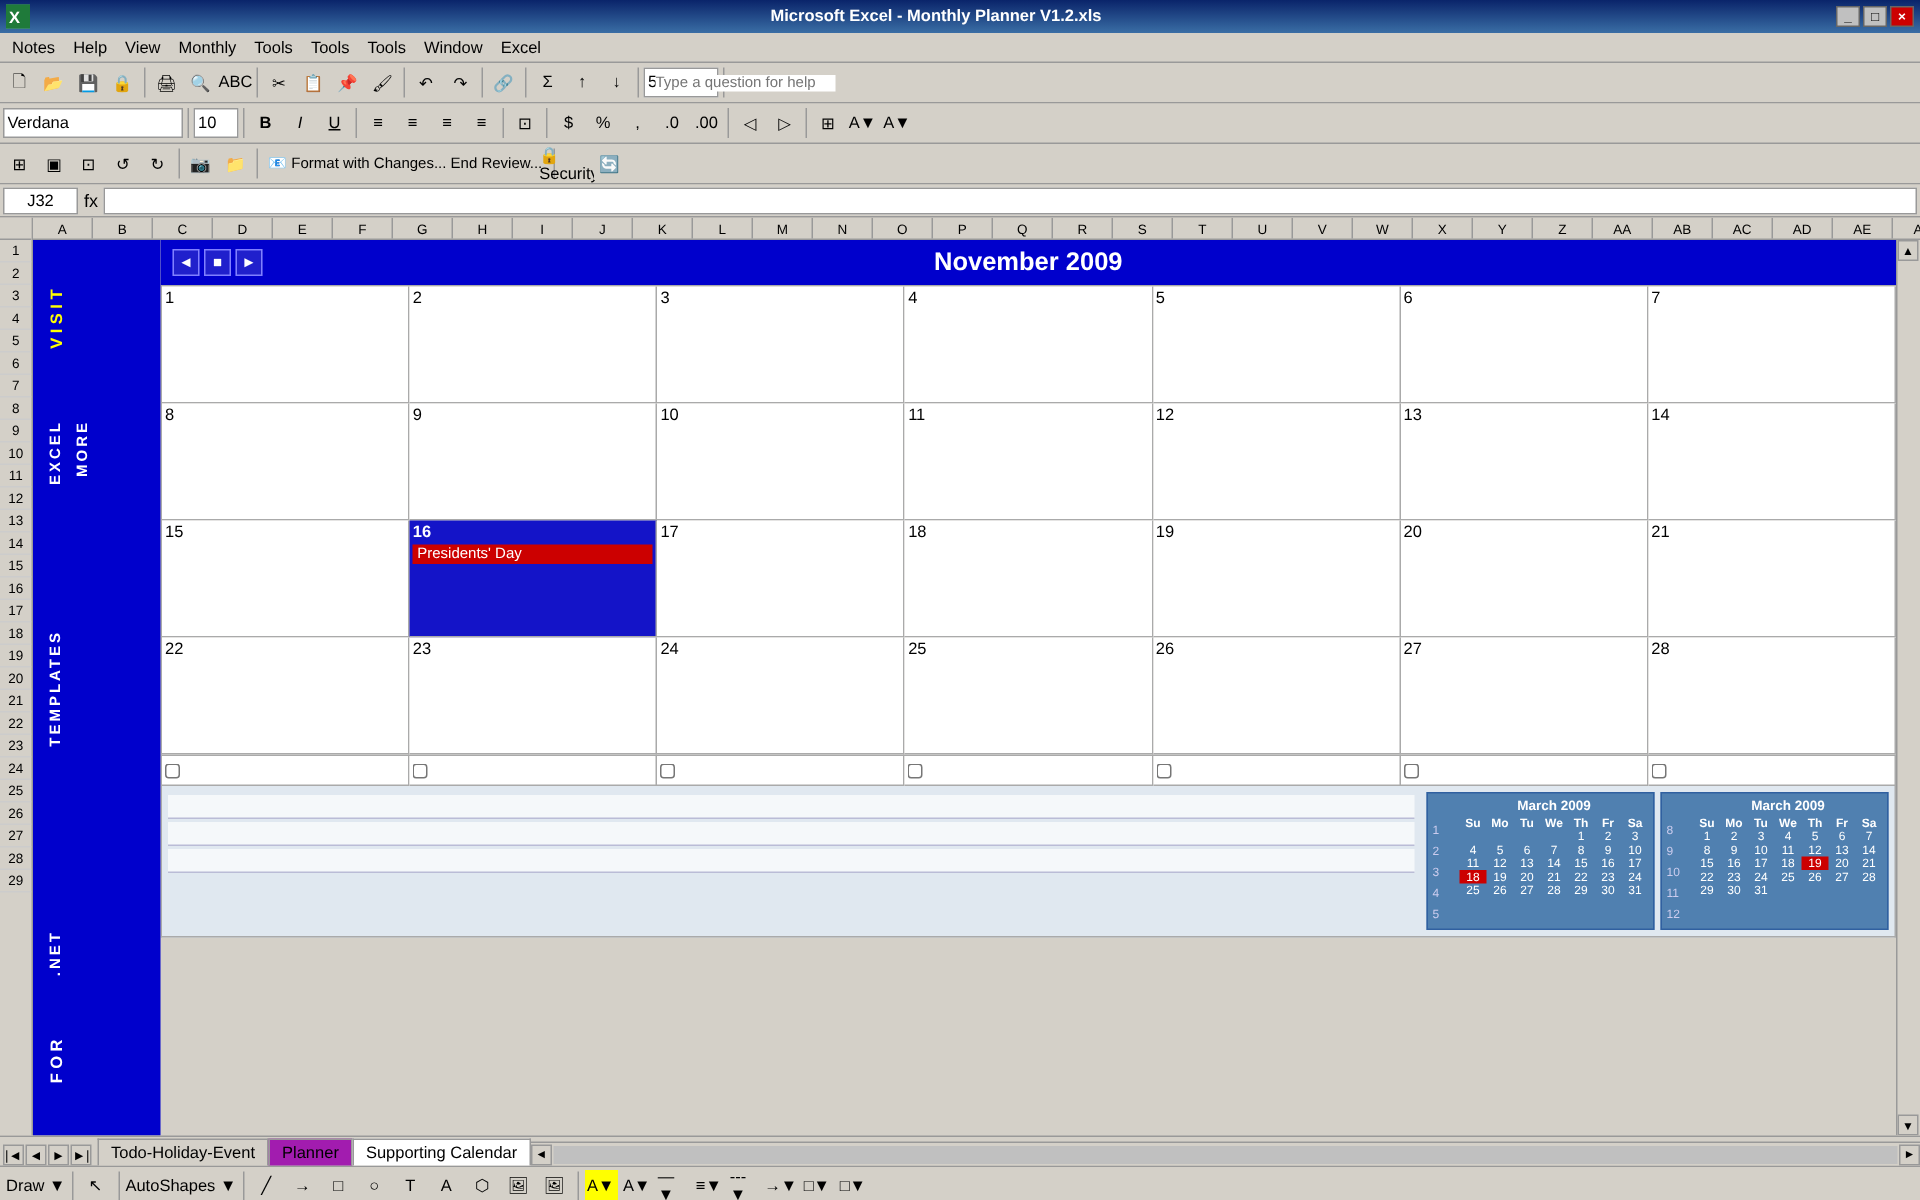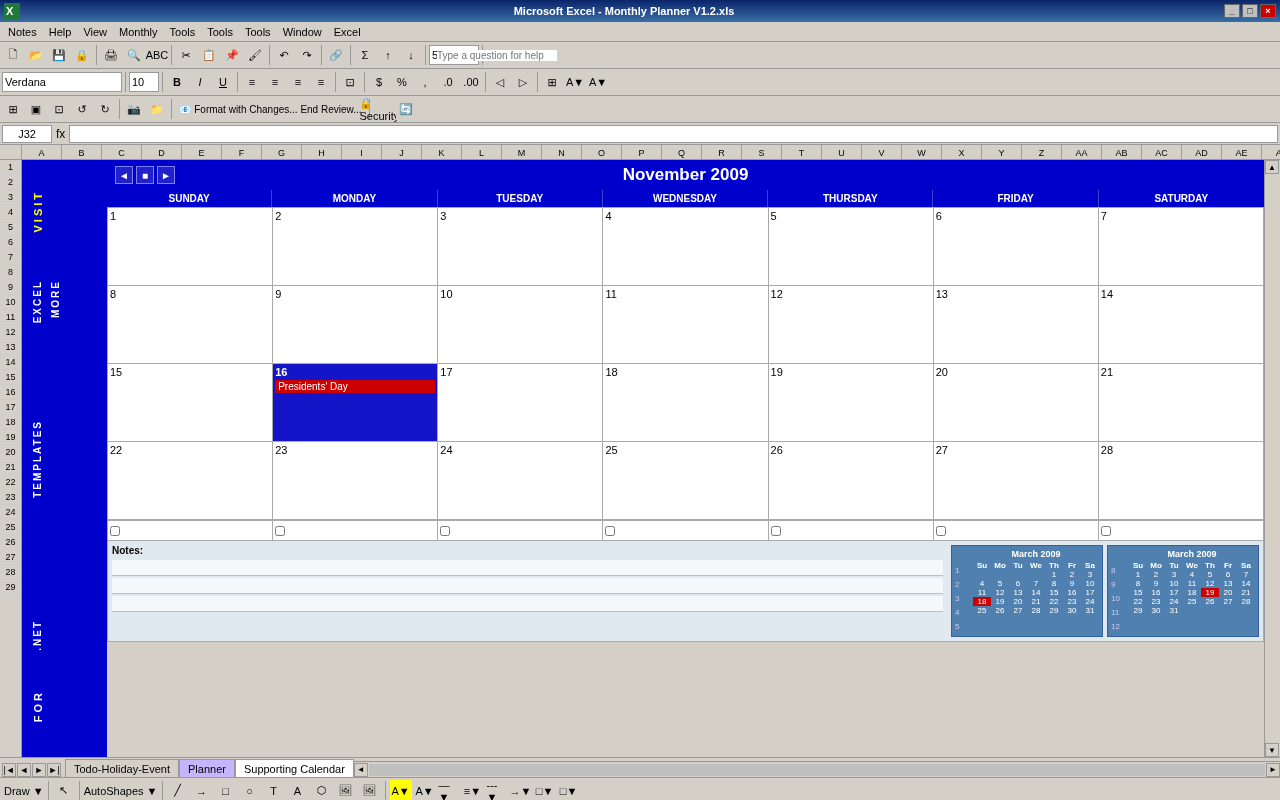--- a/index.html
+++ b/index.html
@@ -258,29 +258,20 @@
 
         <div style="background:#0000cc;color:white;height:30px;display:flex;align-items:center;justify-content:center;position:relative;">
           <div style="position:absolute;left:8px;display:flex;gap:3px;">
             <div style="width:18px;height:18px;background:#2020cc;border:1px solid #8080ff;color:white;display:flex;align-items:center;justify-content:center;font-size:10px;cursor:pointer;">◄</div>
             <div style="width:18px;height:18px;background:#2020cc;border:1px solid #8080ff;color:white;display:flex;align-items:center;justify-content:center;font-size:10px;cursor:pointer;">■</div>
             <div style="width:18px;height:18px;background:#2020cc;border:1px solid #8080ff;color:white;display:flex;align-items:center;justify-content:center;font-size:10px;cursor:pointer;">►</div>
           </div>
           <span style="font-size:17px;font-weight:bold;">November 2009</span>
         </div>
 
-        <div style="display:grid;grid-template-columns:repeat(7,1fr);background:#0000cc;color:white;">
-          <div style="text-align:center;padding:3px 0;font-size:10px;font-weight:bold;border-right:1px solid #4040d0;">SUNDAY</div>
-          <div style="text-align:center;padding:3px 0;font-size:10px;font-weight:bold;border-right:1px solid #4040d0;">MONDAY</div>
-          <div style="text-align:center;padding:3px 0;font-size:10px;font-weight:bold;border-right:1px solid #4040d0;">TUESDAY</div>
-          <div style="text-align:center;padding:3px 0;font-size:10px;font-weight:bold;border-right:1px solid #4040d0;">WEDNESDAY</div>
-          <div style="text-align:center;padding:3px 0;font-size:10px;font-weight:bold;border-right:1px solid #4040d0;">THURSDAY</div>
-          <div style="text-align:center;padding:3px 0;font-size:10px;font-weight:bold;border-right:1px solid #4040d0;">FRIDAY</div>
-          <div style="text-align:center;padding:3px 0;font-size:10px;font-weight:bold;">SATURDAY</div>
-        </div>
 
         <div style="display:grid;grid-template-columns:repeat(7,1fr);border-left:1px solid #aaa;border-top:1px solid #aaa;" id="cal-grid">
 
           <div style="border-right:1px solid #aaa;border-bottom:1px solid #aaa;min-height:78px;padding:2px;background:white;"><span style="font-size:11px;">1</span></div>
           <div style="border-right:1px solid #aaa;border-bottom:1px solid #aaa;min-height:78px;padding:2px;background:white;"><span style="font-size:11px;">2</span></div>
           <div style="border-right:1px solid #aaa;border-bottom:1px solid #aaa;min-height:78px;padding:2px;background:white;"><span style="font-size:11px;">3</span></div>
           <div style="border-right:1px solid #aaa;border-bottom:1px solid #aaa;min-height:78px;padding:2px;background:white;"><span style="font-size:11px;">4</span></div>
           <div style="border-right:1px solid #aaa;border-bottom:1px solid #aaa;min-height:78px;padding:2px;background:white;"><span style="font-size:11px;">5</span></div>
           <div style="border-right:1px solid #aaa;border-bottom:1px solid #aaa;min-height:78px;padding:2px;background:white;"><span style="font-size:11px;">6</span></div>
           <div style="border-right:1px solid #aaa;border-bottom:1px solid #aaa;min-height:78px;padding:2px;background:white;"><span style="font-size:11px;">7</span></div>
@@ -333,21 +324,20 @@
               <input type="checkbox" style="width: 10px; height: 10px;">
             </div>
           <div style="border-right:1px solid #aaa;border-bottom:1px solid #aaa;height:20px;padding:2px;background:white;display:flex;align-items:center;">
               <input type="checkbox" style="width: 10px; height: 10px;">
             </div>
         </div>
 
         <div style="display:flex;border-left:1px solid #aaa;border-right:1px solid #aaa;border-bottom:1px solid #aaa;background:#e0e8f0;">
 
           <div style="flex:1;padding:4px;">
-            <div style="font-size:10px;font-weight:bold;margin-bottom:4px;">Notes:</div>
             <div style="border-bottom:1px solid #aac;height:16px;margin:2px 0;background:white;opacity:0.7;"></div>
             <div style="border-bottom:1px solid #aac;height:16px;margin:2px 0;background:white;opacity:0.7;"></div>
             <div style="border-bottom:1px solid #aac;height:16px;margin:2px 0;background:white;opacity:0.7;"></div>
           </div>
 
           <div style="display:flex;gap:4px;padding:4px;">
 
             <div style="background:#5080b0;border:1px solid #3060a0;padding:3px;color:white;font-size:8px;">
               <div style="display:flex;">
                 <div style="display:grid;grid-template-rows:repeat(6,14px);width:16px;margin-right:2px;">
@@ -482,21 +472,21 @@
 </div>
 
 <div style="display:flex;height:20px;background:#d4d0c8;border-top:1px solid #999;align-items:flex-end;">
   <div style="display:flex;align-items:center;gap:1px;margin-right:4px;margin-left:2px;">
     <div style="width:14px;height:14px;border:1px solid #999;background:#d4d0c8;display:flex;align-items:center;justify-content:center;font-size:9px;cursor:pointer;">|◄</div>
     <div style="width:14px;height:14px;border:1px solid #999;background:#d4d0c8;display:flex;align-items:center;justify-content:center;font-size:9px;cursor:pointer;">◄</div>
     <div style="width:14px;height:14px;border:1px solid #999;background:#d4d0c8;display:flex;align-items:center;justify-content:center;font-size:9px;cursor:pointer;">►</div>
     <div style="width:14px;height:14px;border:1px solid #999;background:#d4d0c8;display:flex;align-items:center;justify-content:center;font-size:9px;cursor:pointer;">►|</div>
   </div>
   <div style="padding:2px 8px;border:1px solid #999;border-bottom:none;background:#d4d0c8;font-size:11px;cursor:pointer;height:18px;display:flex;align-items:center;">Todo-Holiday-Event</div>
-  <div style="padding:2px 8px;border:1px solid #999;border-bottom:none;background:#c4b5fd;font-size:11px;cursor:pointer;height:18px;display:flex;align-items:center;">Planner</div>
+  <div style="padding:2px 8px;border:1px solid #999;border-bottom:none;background:#a21caf;font-size:11px;cursor:pointer;height:18px;display:flex;align-items:center;">Planner</div>
   <div style="padding:2px 8px;border:1px solid #999;border-bottom:none;background:white;font-size:11px;cursor:pointer;height:18px;display:flex;align-items:center;">Supporting Calendar</div>
 
   <div style="flex:1;background:#d4d0c8;border-top:1px solid #999;height:16px;display:flex;align-items:center;">
     <div style="width:14px;height:14px;background:#d4d0c8;border:1px solid #999;display:flex;align-items:center;justify-content:center;font-size:8px;cursor:pointer;">◄</div>
     <div style="flex:1;height:12px;background:#c0c0c0;margin:1px;"></div>
     <div style="width:14px;height:14px;background:#d4d0c8;border:1px solid #999;display:flex;align-items:center;justify-content:center;font-size:8px;cursor:pointer;">►</div>
   </div>
 </div>
 
 <div class="draw-toolbar">

